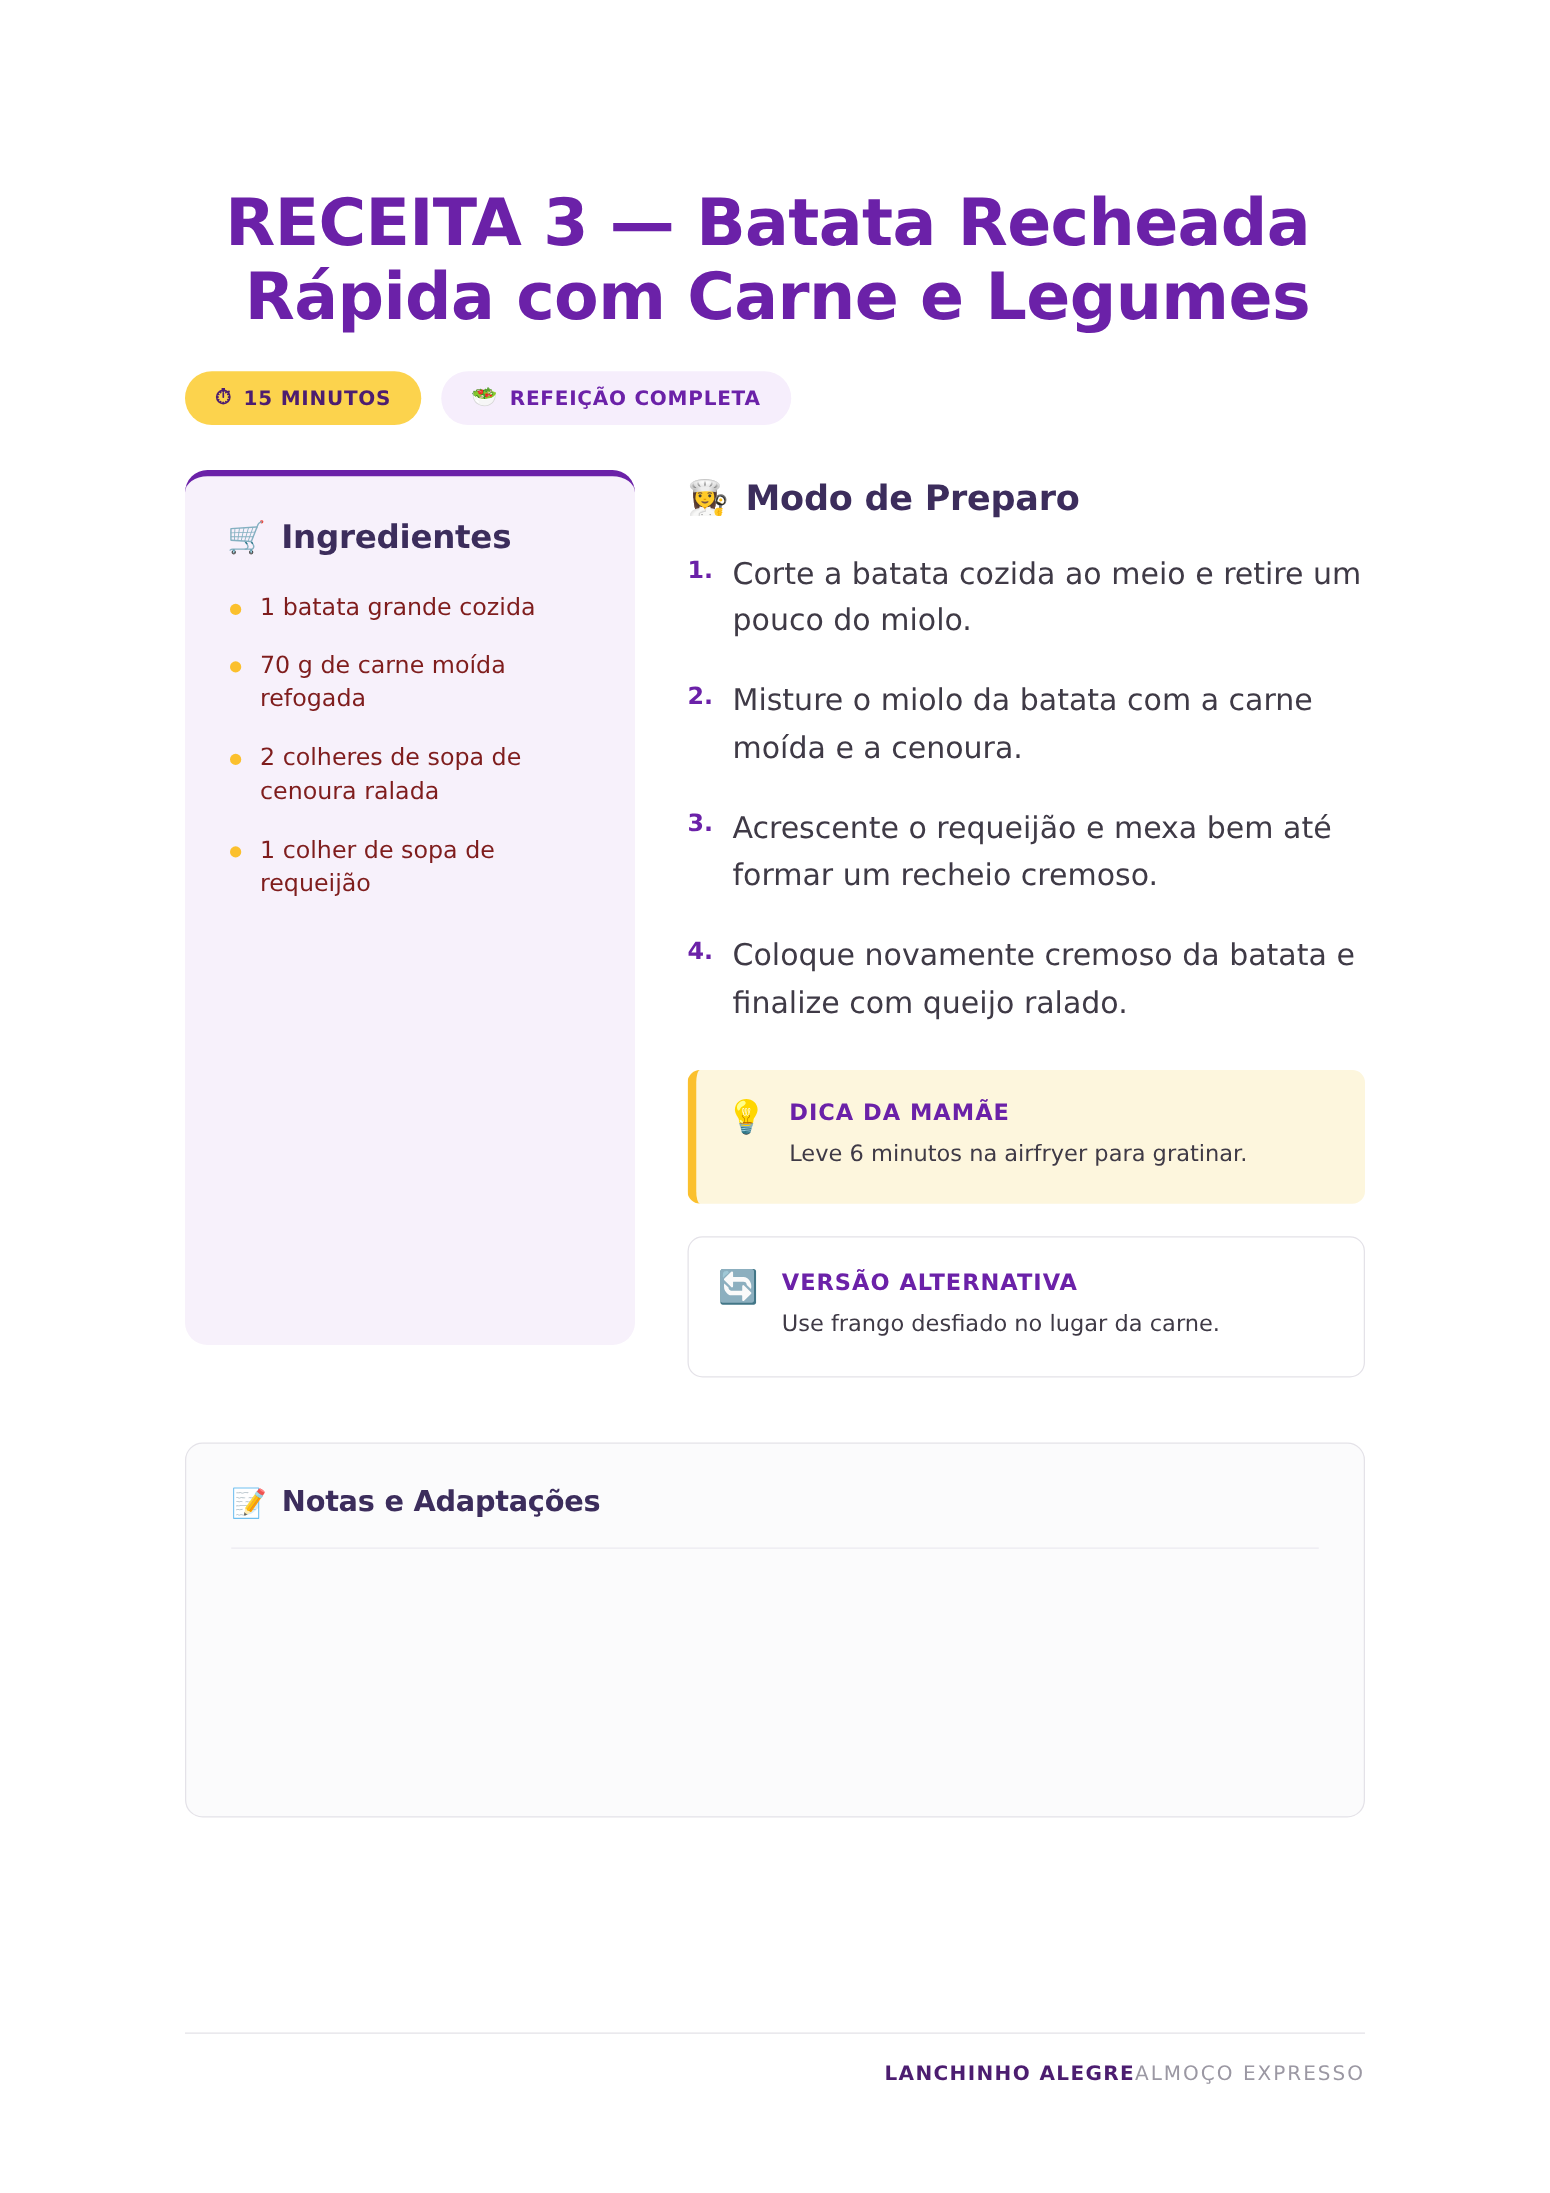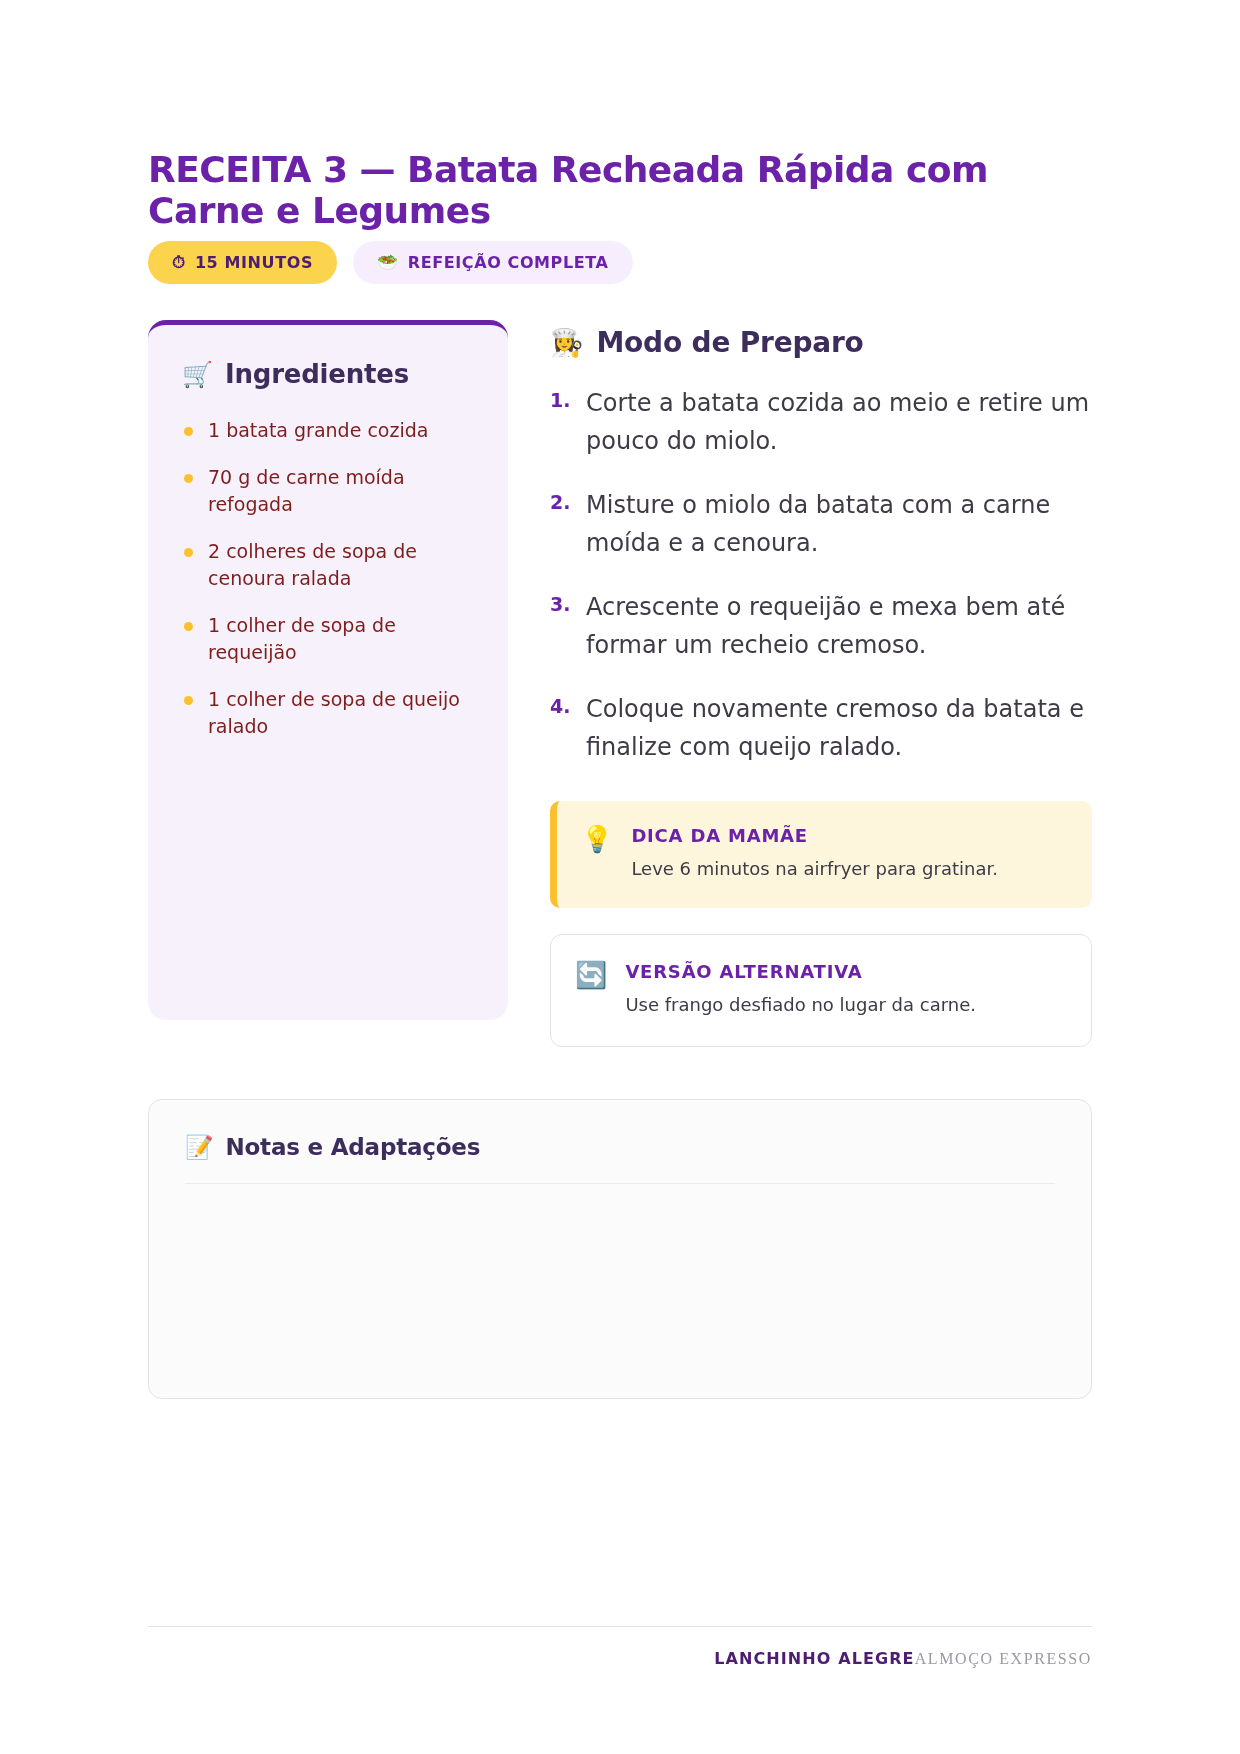--- a/index.html
+++ b/index.html
@@ -21,26 +21,27 @@
     width: 1240px;
     height: 1754px;
     box-sizing: border-box;
     padding: 150px 148px 0 148px;
   }
 
   
   .title {
     font-family: "DejaVu Sans", "Liberation Sans", sans-serif;
     font-weight: 700;
-    font-size: 36px;
+    font-size: 52px;
     line-height: 1.13;
     letter-spacing: -0.5px;
     color: #6b21a8;
-    margin: 0 0 10px 0;
+    margin: 0 0 29px 0;
     max-width: 900px;
+    text-align: right;
   }
 
   
   .badges {
     display: flex;
     gap: 16px;
     align-items: center;
     margin-bottom: 36px;
   }
   .badge {
@@ -224,21 +225,20 @@
   .footer-left {
     font-size: 16px;
     font-weight: 700;
     letter-spacing: 1.1px;
     color: #4c1d70;
   }
   .footer-right {
     font-size: 16px;
     letter-spacing: 1.6px;
     color: #9b98a3;
-    font-family: Liberation Serif, serif;
   }
 </style>
 </head>
 <body>
 
 <div class="page">
 
   <h1 class="title">RECEITA 3 — Batata Recheada Rápida com Carne e Legumes</h1>
 
   <div class="badges">
@@ -258,21 +258,20 @@
       <div class="ingredients-card">
         <div class="card-heading">
           <span class="emoji">🛒</span>
           <span>Ingredientes</span>
         </div>
         <ul class="ing-list">
           <li>1 batata grande cozida</li>
           <li>70 g de carne moída refogada</li>
           <li>2 colheres de sopa de cenoura ralada</li>
           <li>1 colher de sopa de requeijão</li>
-          <li>1 colher de sopa de queijo ralado</li>
         </ul>
       </div>
     </div>
 
     <div class="col-right">
       <div class="section-heading">
         <span class="emoji">👩‍🍳</span>
         <span>Modo de Preparo</span>
       </div>
 

